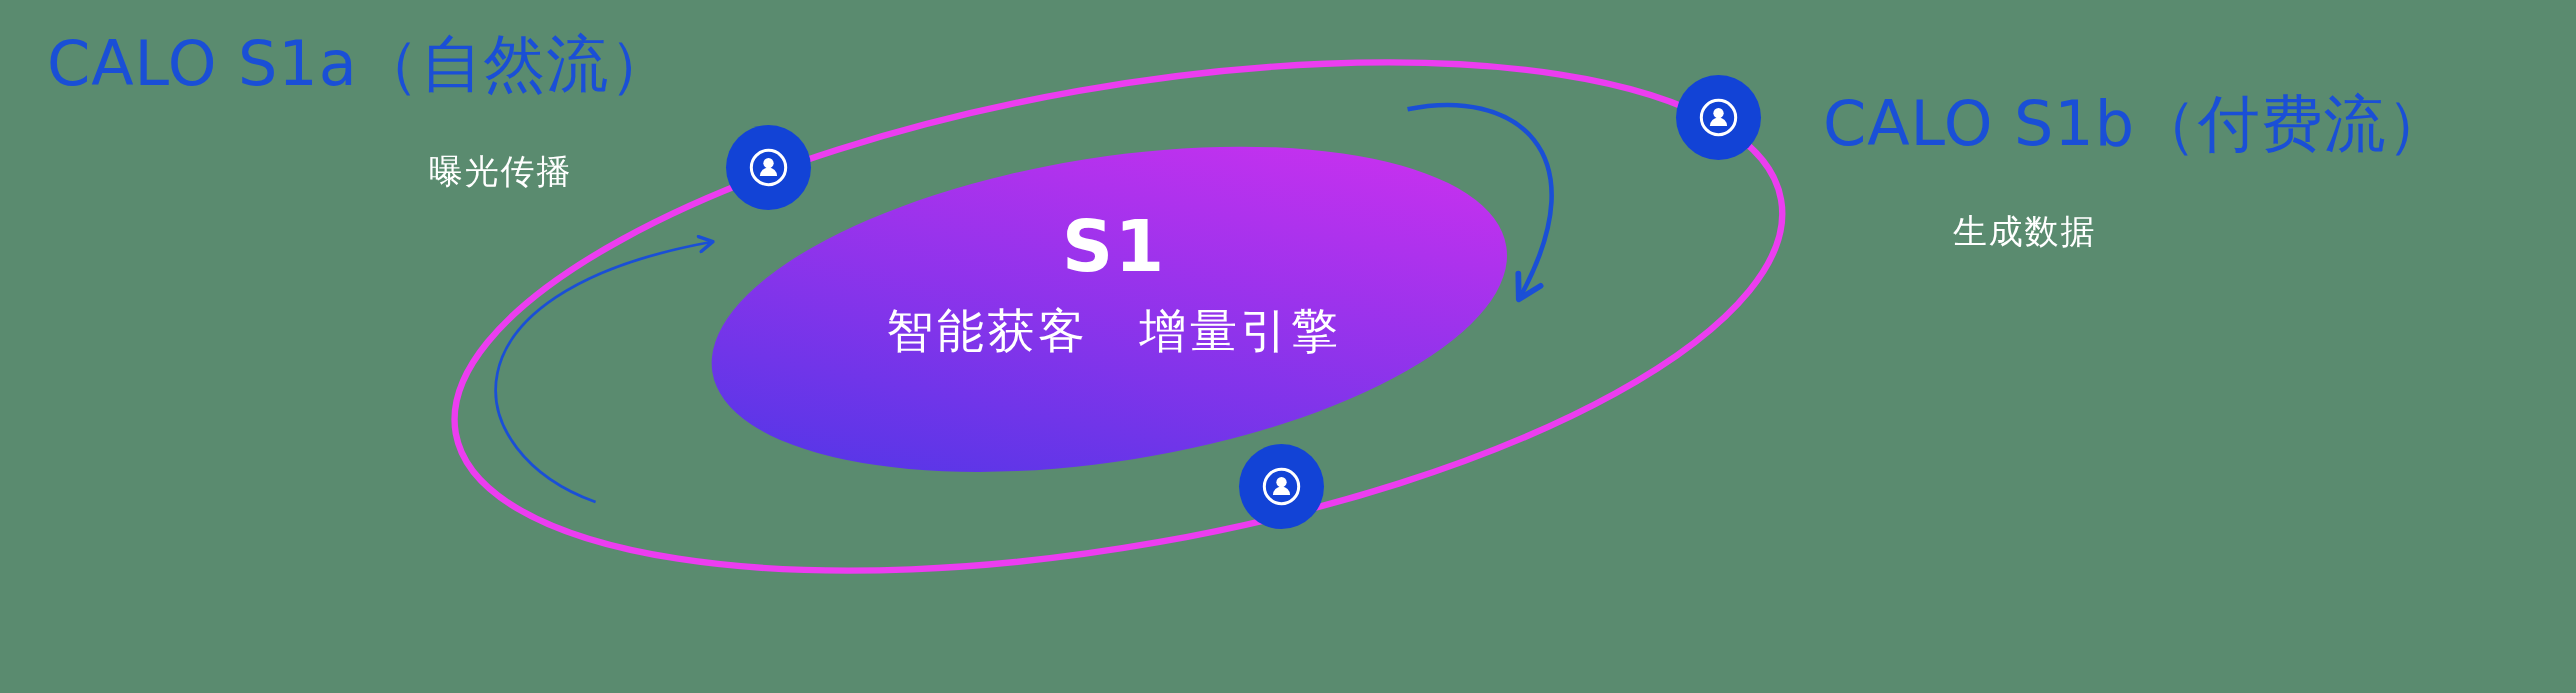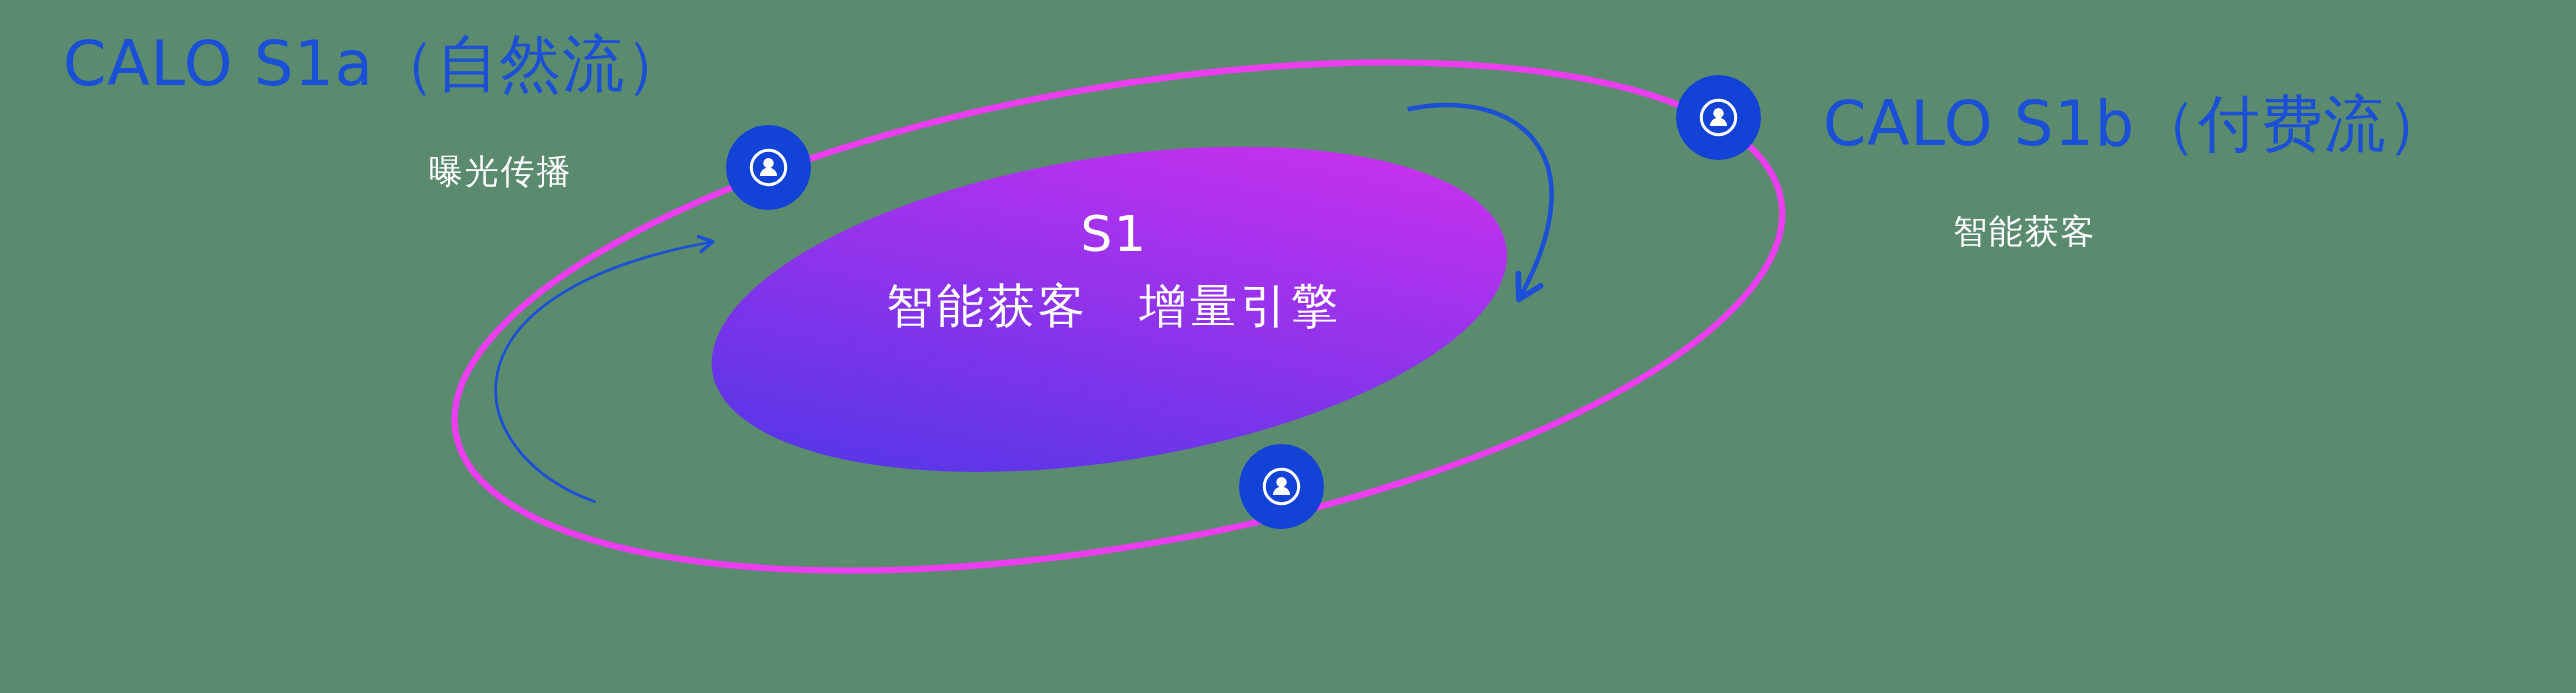--- a/index.html
+++ b/index.html
@@ -33,35 +33,35 @@
     white-space: nowrap;
     letter-spacing: 0.9px;
   }
   .sublabel {
     position: absolute;
     color: #ffffff;
     font-size: 34px;
     white-space: nowrap;
     letter-spacing: 1.8px;
   }
-  .label-s1a { left: 63px;   top: 22px; }
+  .label-s1a { left: 47px;   top: 22px; }
   .sub-s1a   { left: 429px;  top: 149px; }
   .label-s1b { left: 1823px; top: 82px; }
   .sub-s1b   { left: 1953px; top: 209px; }
   .label-s1c { left: 1366px; top: 478px; }
   .sub-s1c   { left: 1426px; top: 604px; }
 
   .core-text {
     position: absolute;
     left: 1114px; top: 205px;
     transform: translateX(-50%);
     text-align: center;
     color: #ffffff;
   }
-  .core-title { font-size: 50px; font-weight: 400; letter-spacing: 1.8px; }
+  .core-title { font-size: 71px; font-weight: 700; letter-spacing: 1.8px; }
   .core-subtitle { font-size: 47px; margin-top: 12px; letter-spacing: 3.6px; }
 </style>
 </head>
 <body>
 
 <div class="stage">
 
   <svg class="orbit-svg" viewBox="0 0 2833 763" xmlns="http://www.w3.org/2000/svg">
     <defs>
       <linearGradient id="coreGrad" x1="0" y1="1" x2="1" y2="0">
@@ -108,17 +108,17 @@
       <circle cx="32" cy="32" r="20" fill="none" stroke="#ffffff" stroke-width="3.5"></circle>
       <circle cx="32" cy="27" r="6" fill="#ffffff"></circle>
       <path d="M22 42 a10 10 0 0 1 20 0 z" fill="#ffffff"></path>
     </svg>
   </div>
 
   <div class="label label-s1a">CALO S1a（自然流）</div>
   <div class="sublabel sub-s1a">曝光传播</div>
 
   <div class="label label-s1b">CALO S1b（付费流）</div>
-  <div class="sublabel sub-s1b">智能获客</div>
+  <div class="sublabel sub-s1b">生成数据</div>
 
 
 </div>
 
 
 </body></html>

